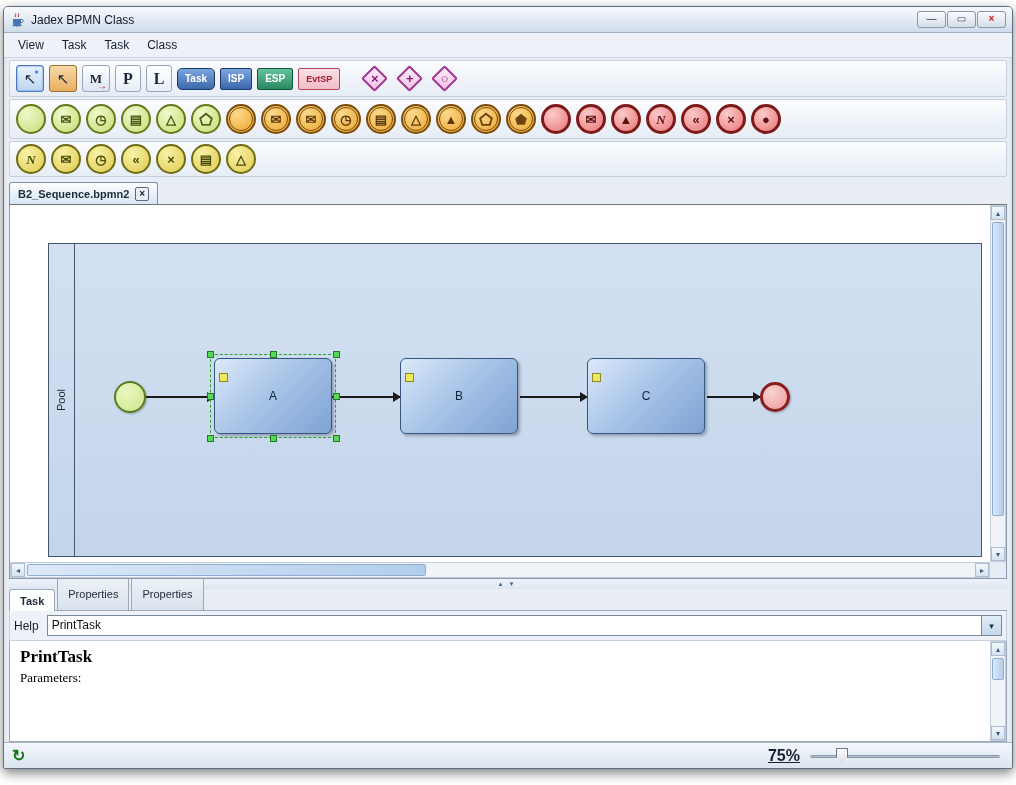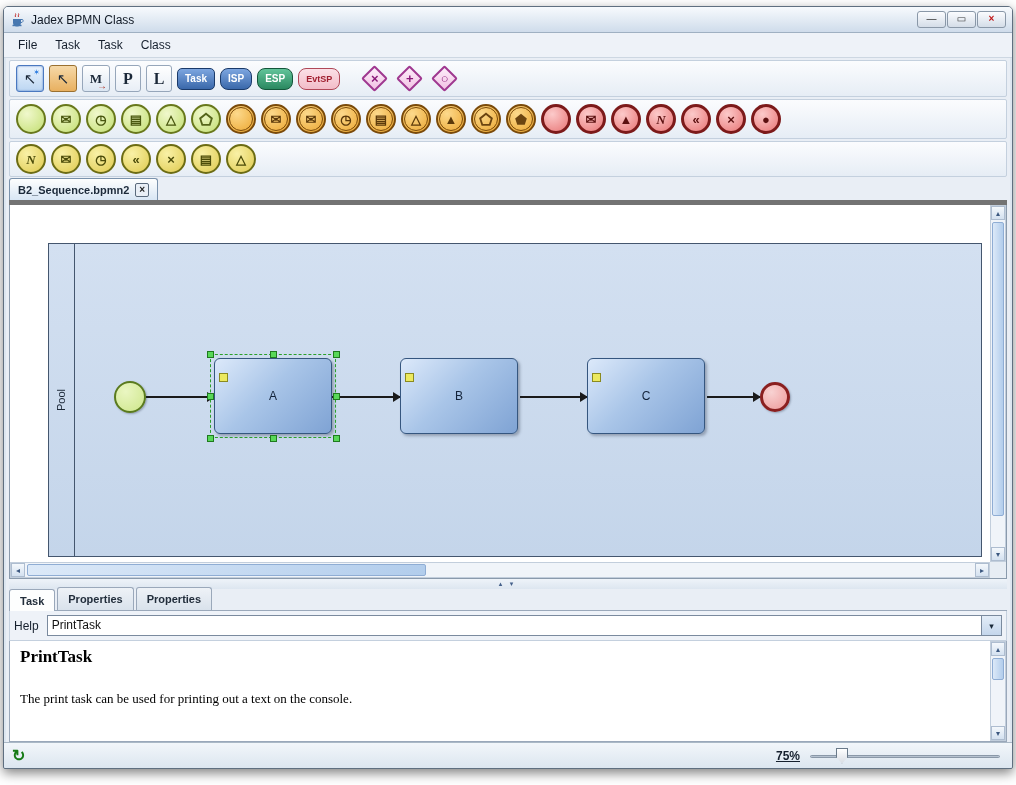--- a/index.html
+++ b/index.html
@@ -32,40 +32,40 @@
     font-size:15px; color:#1b2838; position:relative; }
   .tbtn.sel { background:linear-gradient(#eaf3fd,#bcd6f2); border-color:#4a78c0; box-shadow:inset 0 0 2px #4a78c0; }
   .tbtn.warm { background:linear-gradient(#f6d9a8,#e8b060); border-color:#9a7030; }
   .tbtn .spark { position:absolute; right:3px; top:2px; font-size:8px; color:#2a7ae0; }
   .tbtn .msg { font-weight:bold; font-size:13px; font-family:"Liberation Serif",serif; }
   .tbtn .msgarrow { position:absolute; right:2px; bottom:0px; font-size:10px; color:#b03020; font-weight:bold; }
   .tbtn.pl { font-weight:bold; font-size:16px; font-family:"Liberation Serif",serif; width:26px; background:linear-gradient(#ffffff,#e8eef6); }
   .pill { height:22px; border-radius:5px; padding:0 7px; display:flex; align-items:center;
     font-size:10px; font-weight:bold; color:#ffffff; border:1px solid #1a3a6a; }
   .pill.blue  { background:linear-gradient(#7da6e0,#3a68aa); }
-  .pill.round { border-radius:8px;text-align:center; }
+  .pill.round { border-radius:2px;text-align:center; }
   .pill.green { background:linear-gradient(#62c49a,#2a8860); border-color:#14563a; }
   .pill.pink  { background:linear-gradient(#fbe0e6,#f2bcc8); border-color:#b04858; color:#a02030; font-size:9px; }
   .diawrap { width:30px; height:30px; display:flex; align-items:center; justify-content:center; }
   .dia { width:19px; height:19px; transform:rotate(45deg); border:2px solid #a03890; border-radius:2px;
     background:linear-gradient(135deg,#fdeefa,#f2c2e4); display:flex; align-items:center; justify-content:center; }
   .dia i { transform:rotate(-45deg); font-style:normal; font-weight:bold; font-size:13px; color:#8a1878; line-height:1; }
   .gwgap { margin-left:14px; }
   
   .evt { width:30px; height:30px; border-radius:50%; display:flex; align-items:center; justify-content:center; position:relative; }
   .evt i { font-style:normal; font-weight:bold; font-size:13px; line-height:1; }
   .evt i.it { font-style:italic; font-family:"Liberation Serif",serif; }
   .evt.g { background:radial-gradient(circle at 35% 30%, #f0f8cc, #c3df72); border:2px solid #68781c; color:#49570f; }
   .evt.o { background:radial-gradient(circle at 35% 30%, #fcd98c, #eba42c); border:2px solid #7a4a0a; color:#5b390a; }
   .evt.o::before { content:""; position:absolute; inset:1px; border:1px solid #7a4a0a; border-radius:50%; }
   .evt.r { background:radial-gradient(circle at 35% 30%, #fccaca, #e87676); border:3px solid #7c1a1a; color:#5c1010; }
   .evt.y { background:radial-gradient(circle at 35% 30%, #f9f1a6, #dfca50; ); background:radial-gradient(circle at 35% 30%, #f9f1a6, #dfca50); border:2px solid #6c6c14; color:#4b4b09; }
   .evt svg { position:relative; }
   
-  .tabstrip { height:24px; margin:4px 5px 0 5px; display:flex; align-items:flex-end; border-bottom:5px solid #737373; }
+  .tabstrip { height:24px; margin:4px 5px 0 5px; display:flex; align-items:flex-end; border-bottom:1px solid #737373; }
   .doctab { display:flex; align-items:center; gap:6px; height:22px; padding:0 8px;
     background:linear-gradient(#fdfefe,#d8e6f4); border:1px solid #7a92ac; border-bottom:none;
     border-radius:3px 3px 0 0; font-size:11px; font-weight:bold; color:#1c2a3a; }
   .tabclose { width:14px; height:14px; border:1px solid #5a6a7c; background:#e9eff6; border-radius:2px;
     font-size:10px; font-weight:bold; line-height:12px; text-align:center; color:#222; }
   
   .canvaswrap { flex:1; margin:0 5px; position:relative; border:1px solid #8a9aac; border-top:none; background:#ffffff; }
   .canvas { position:absolute; left:0; top:0; right:16px; bottom:16px; background:#ffffff; overflow:hidden; }
   .pool { position:absolute; left:38px; top:38px; right:8px; bottom:5px;
     background:linear-gradient(#d3e0f1,#c4d5ea); border:1px solid #44566e; display:flex; }
@@ -98,43 +98,43 @@
   .corner { position:absolute; right:0; bottom:0; width:16px; height:16px; background:#e7edf4; }
   .cv-v { right:0; top:0; bottom:16px; }
   .cv-h { left:0; right:16px; bottom:0; }
   
   .splitter { height:10px; margin:0 5px; background:linear-gradient(#eef3f9,#dde6f0); display:flex; align-items:center; }
   .otb { width:11px; height:8px; font-size:7px; line-height:8px; text-align:center; color:#44608a; }
   .otb.first { margin-left:486px; }
   
   .panel { margin:0 5px; display:flex; flex-direction:column; }
   .ptabs { height:22px; display:flex; align-items:flex-end; border-bottom:1px solid #9aa8ba; }
-  .ptab { height:23px; padding:0 10px; display:flex; align-items:center; font-size:11px; color:#222e3c;
+  .ptab { height:34px; padding:0 10px; display:flex; align-items:center; font-size:11px; color:#222e3c;
     border:1px solid #9aa8ba; border-bottom:none; border-radius:3px 3px 0 0; margin-right:2px;
-    background:linear-gradient(#eef2f7,#d9e2ec);font-weight:bold; }
+    background:linear-gradient(#eef2f7,#d9e2ec); }
   .ptab.active { background:#fdfefe; font-weight:bold; height:22px; margin-bottom:-1px; }
   .classrow { height:30px; display:flex; align-items:center; gap:8px; padding:0 4px; background:#eef2f8;
     border:1px solid #c4d0de; border-top:none; }
   .classlabel { font-size:12px; color:#16202e; }
   .combo { flex:1; height:21px; border:1px solid #7a8a9e; background:#ffffff; display:flex; align-items:stretch; }
   .combo .val { flex:1; font-size:12px; color:#111; padding:2px 4px; }
   .combo .cbtn { width:20px; background:linear-gradient(#e3edf8,#c4d6ec); border-left:1px solid #7a8a9e;
     display:flex; align-items:center; justify-content:center; font-size:9px; color:#1a2a3a; }
   .docarea { height:101px; position:relative; background:#ffffff; border:1px solid #9aa8ba; border-top:none; }
   .doccontent { position:absolute; left:0; top:0; right:16px; bottom:0; padding:6px 10px; overflow:hidden;
     font-family:"Liberation Serif", serif; }
   .doctitle { font-size:17px; font-weight:bold; color:#000; }
   .docbody { font-size:13px; color:#000; margin-top:24px; }
   .docparams { font-size:13px; color:#000; margin-top:3px; }
   .doc-v { right:0; top:0; bottom:0; }
   
   .statusbar { height:26px; display:flex; align-items:center; padding:0 8px; gap:10px;
     background:linear-gradient(#f2f6fa,#dce6f0); border-top:1px solid #aab8c6; border-radius:0 0 2px 2px; }
   .reload { font-size:16px; font-weight:bold; color:#157a15; margin-right:auto; line-height:1; }
-  .zoomtext { font-size:12px; color:#16202e; font-weight:bold;text-decoration:underline; }
+  .zoomtext { font-size:16px; color:#16202e; font-weight:bold;text-decoration:underline; }
   .slider { position:relative; width:190px; height:18px; margin-right:4px; }
   .slidertrack { position:absolute; left:0; right:0; top:8px; height:3px; background:#b6c2d0; border:1px solid #8a98a8; border-radius:2px; }
   .sliderthumb { position:absolute; left:26px; top:1px; width:12px; height:16px;
     background:linear-gradient(#ffffff,#d8dde4); border:1px solid #6a7a8a;
     clip-path:polygon(0 0,100% 0,100% 60%,50% 100%,0 60%); }
 </style>
 </head>
 <body>
 
 <div class="window">
@@ -148,21 +148,21 @@
     </svg>
     <span class="title">Jadex BPMN Class</span>
     <div class="winbtns">
       <div class="winbtn">—</div>
       <div class="winbtn">▭</div>
       <div class="winbtn close">×</div>
     </div>
   </div>
 
   <div class="menubar">
-    <span class="menuitem">File</span>
+    <span class="menuitem">View</span>
     <span class="menuitem">Task</span>
     <span class="menuitem">Task</span>
     <span class="menuitem">Class</span>
   </div>
 
   <div class="toolbar tb1">
     <div class="tbtn sel">
       <span>↖</span>
       <span class="spark">✶</span>
     </div>
@@ -373,21 +373,21 @@
     <div class="classrow">
       <span class="classlabel">Help</span>
       <div class="combo">
         <span class="val">PrintTask</span>
         <span class="cbtn">▾</span>
       </div>
     </div>
     <div class="docarea">
       <div class="doccontent">
         <div class="doctitle">PrintTask</div>
-        <div class="docbody">The print task can be used for printing out a text on the console.</div>
+        <div class="docparams">Parameters:</div>
       </div>
       <div class="sb v doc-v">
         <div class="sbtn">▴</div>
         <div class="strack">
             <div class="sthumb" style="top:2px; height:32%;"></div>
           </div>
         <div class="sbtn">▾</div>
       </div>
     </div>
   </div>

